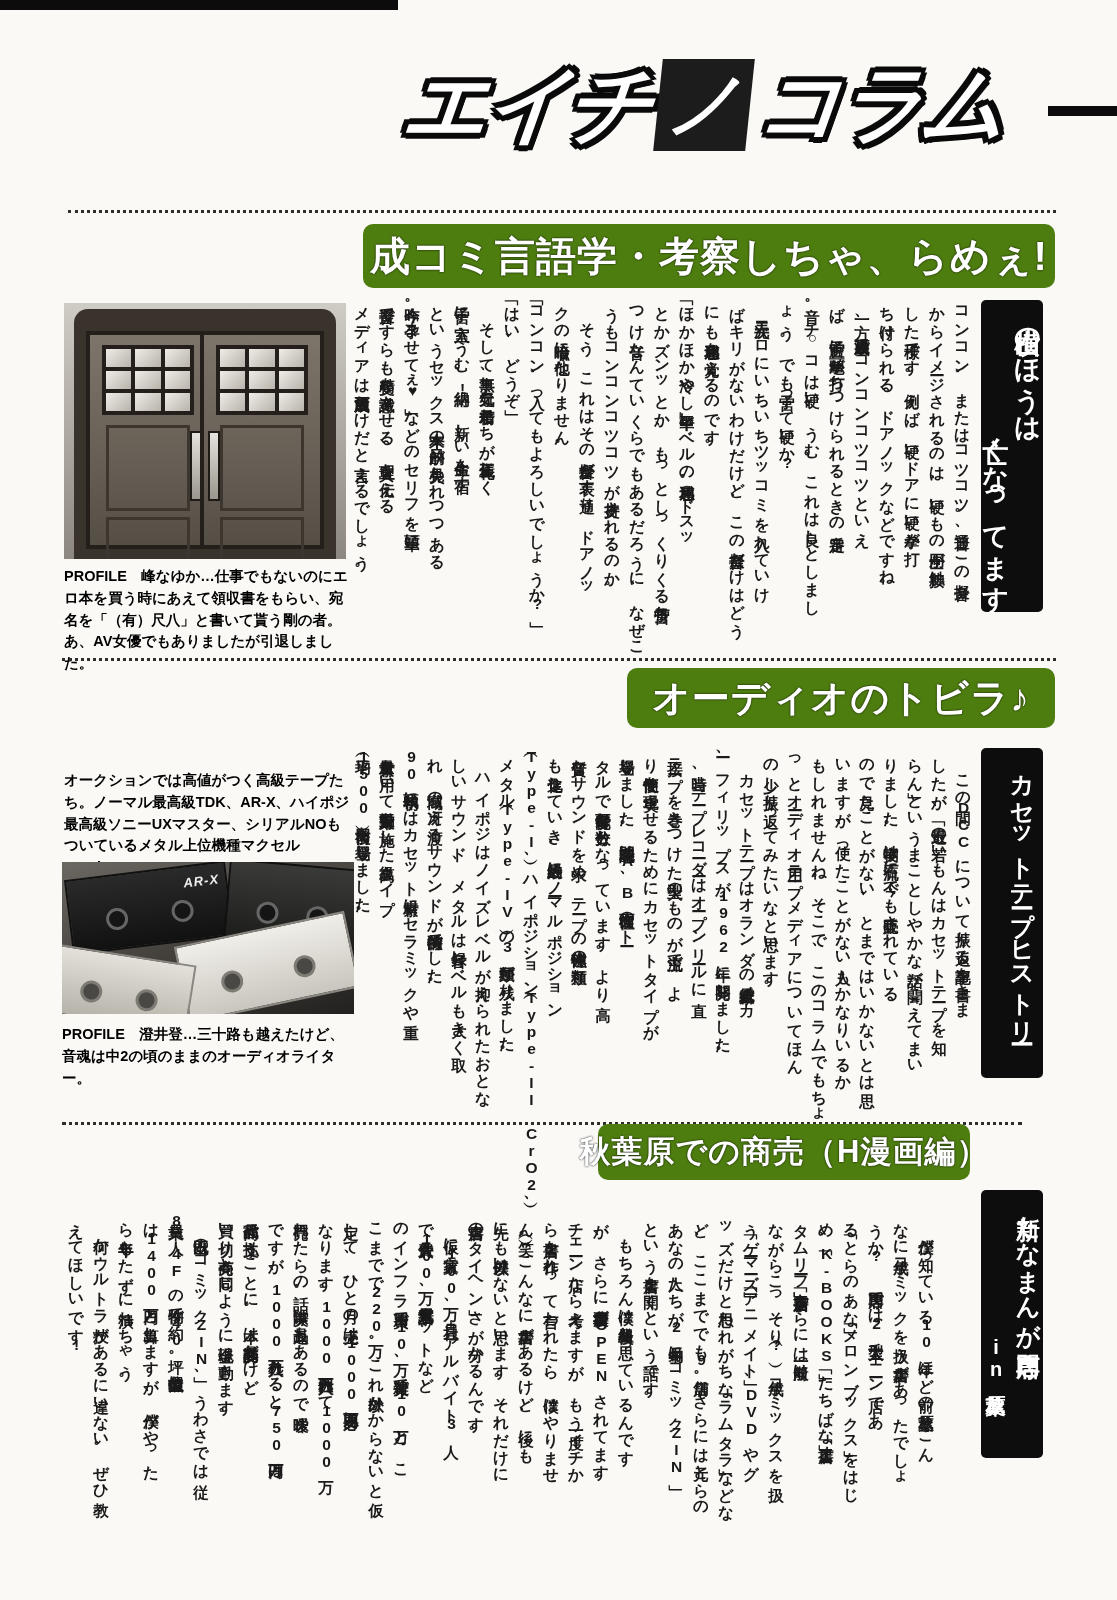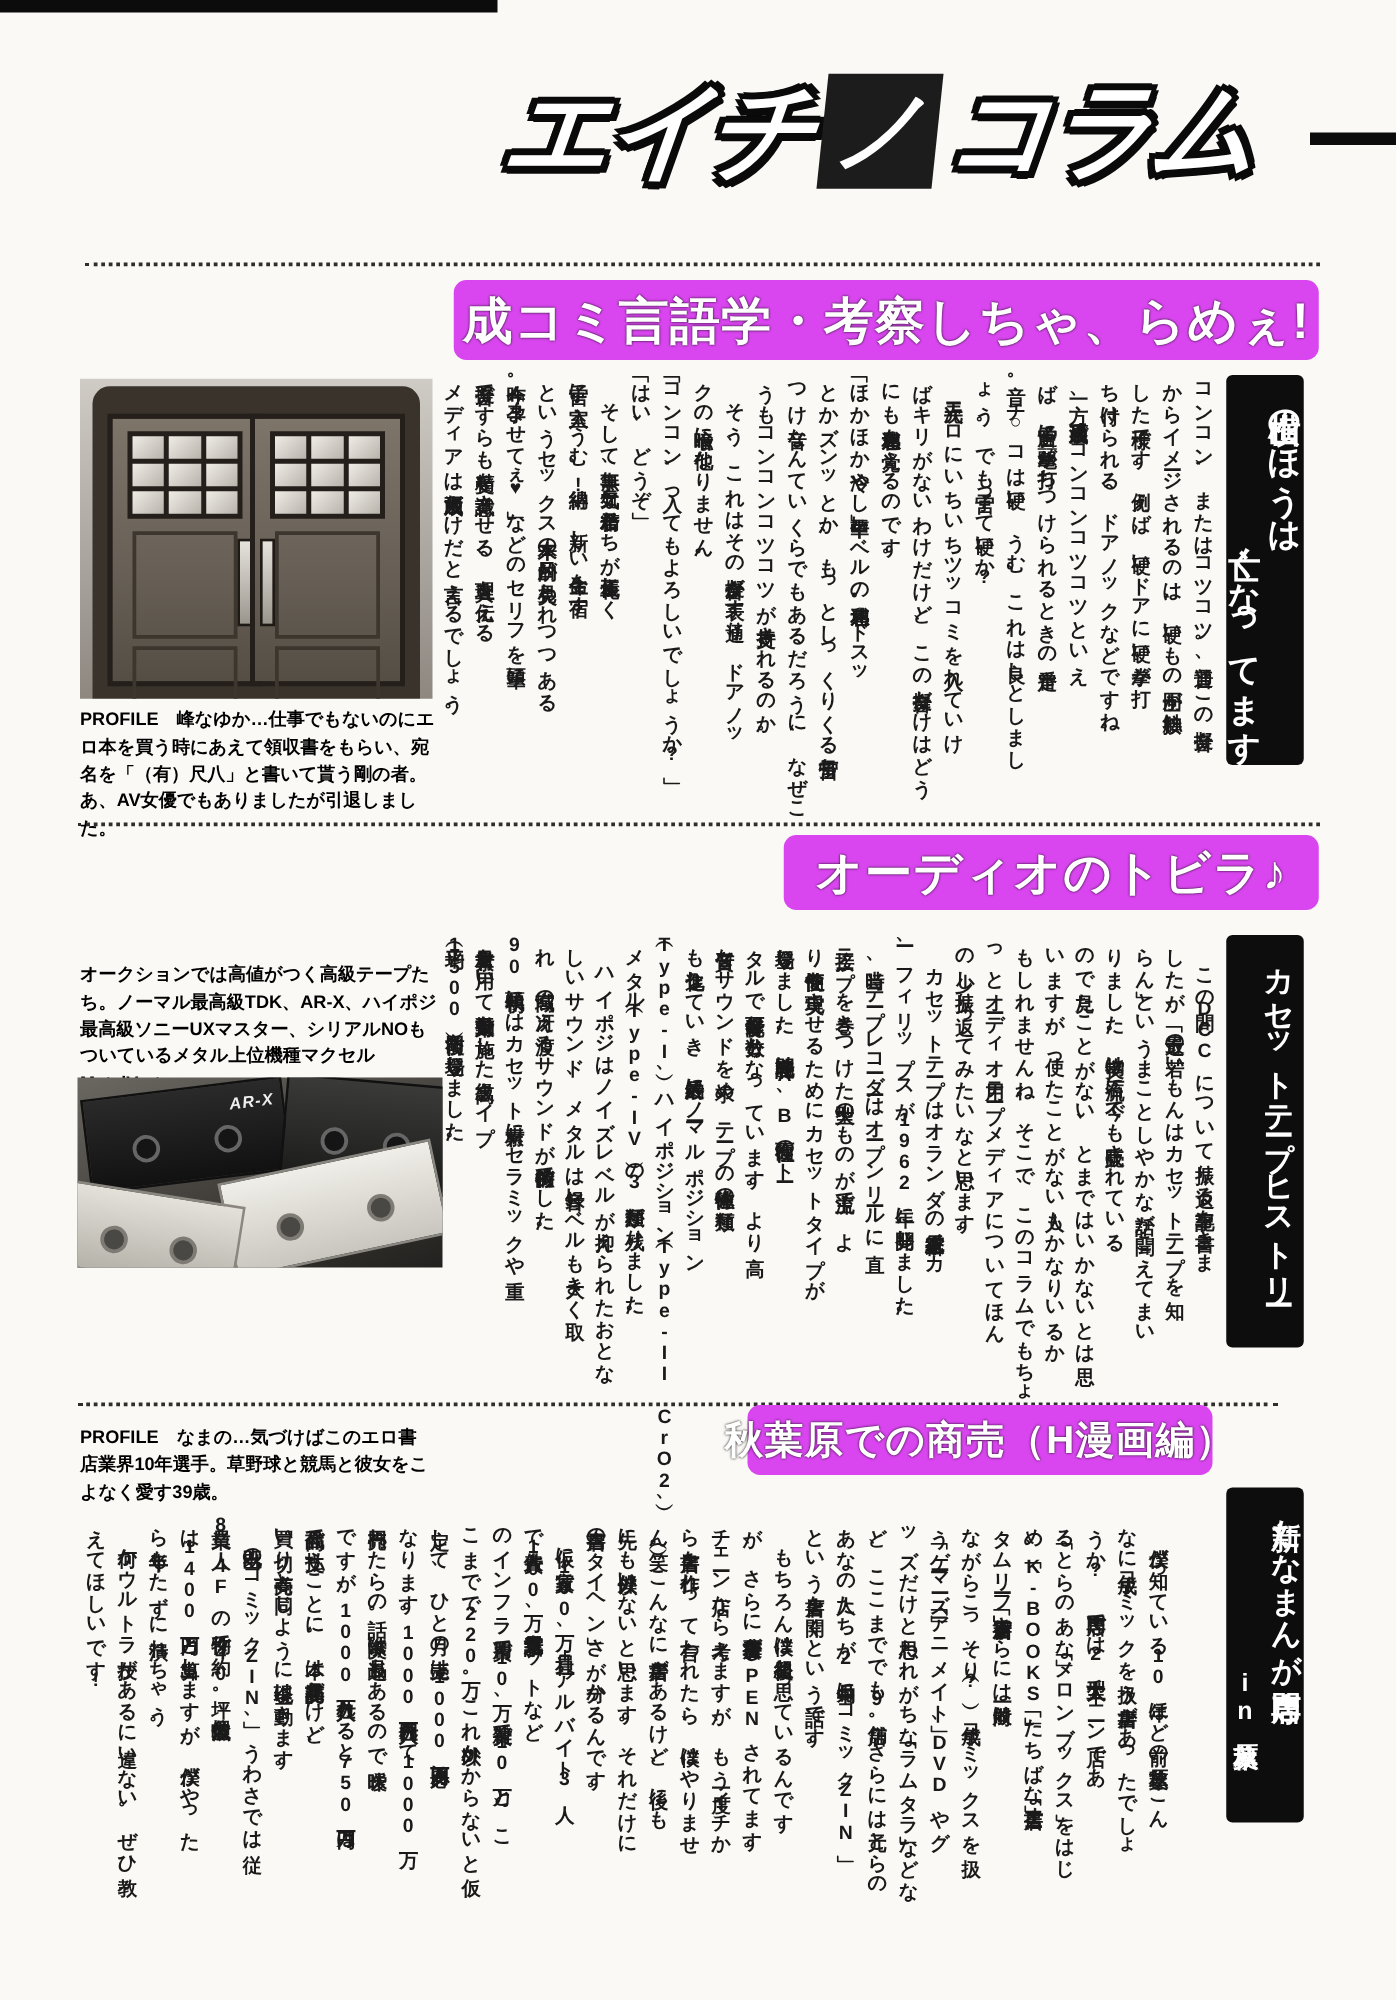--- a/index.html
+++ b/index.html
@@ -24,21 +24,21 @@
   }
   #logo-slash-box {
     width:92px; height:92px; background:#1c1c1c; margin:0 8px;
     display:flex; align-items:center; justify-content:center;
   }
   #logo-slash-box span { color:#fff; font-size:70px; font-weight:900; font-style:italic; }
 
   
   .dotline { position:absolute; height:0; border-top:3px dotted #2e2e2c; }
   .banner {
-    position:absolute; background:#d946ef; border-radius:10px;
+    position:absolute; background:#4d7c0f; border-radius:10px;
     display:flex; align-items:center; justify-content:center;
   }
   .banner span {
     color:#fff; font-weight:bold; white-space:nowrap; letter-spacing:1px;
     text-shadow:0 0 2px #000;
   }
   .side-banner {
     position:absolute; background:#0d0d0d; border-radius:5px;
     writing-mode:vertical-rl;
   }
@@ -268,31 +268,31 @@
     </div>
     <div class="cassette" id="cas3">
       <div class="reel light r1"></div>
       <div class="reel light r2"></div>
     </div>
     <div class="cassette" id="cas4">
       <div class="reel light r1"></div>
       <div class="reel light r2"></div>
     </div>
   </div>
+  <div class="caption" id="profile2">PROFILE　澄井登…三十路も越えたけど、音魂は中2の頃のままのオーディオライター。</div>
 
   <div class="dotline" id="sep3"></div>
   <div class="banner" id="banner3">
     <span>秋葉原での商売（H漫画編）</span>
   </div>
   <div class="side-banner" id="side3">
 
   <div class="sb-run">新たなまんが専門店</div>
       <div class="sb-run">in秋葉原</div>
     </div>
-  <div class="caption" id="profile3">PROFILE　なまの…気づけばこのエロ書店業界10年選手。草野球と競馬と彼女をこよなく愛す39歳。</div>
   <div class="vtext" id="text3">
 
   <div class="vcol">　僕が知っている10年ほど前の秋葉原、こん</div>
       <div class="vcol">なに成年コミックを扱う書店があったでしょ</div>
       <div class="vcol">うか?　専門店では2大大型チェーン店であ</div>
       <div class="vcol">る「とらのあな」「メロンブックス」をはじ</div>
       <div class="vcol">め、「K-BOOKS」「たちばな書店」「オー</div>
       <div class="vcol">タムリーフ」「新宿書店」さらには一般向け</div>
       <div class="vcol">ながらこっそり（?）　成年コミックスを扱</div>
       <div class="vcol">う「ゲーマーズ」「アニメイト」、DVDやグ</div>

